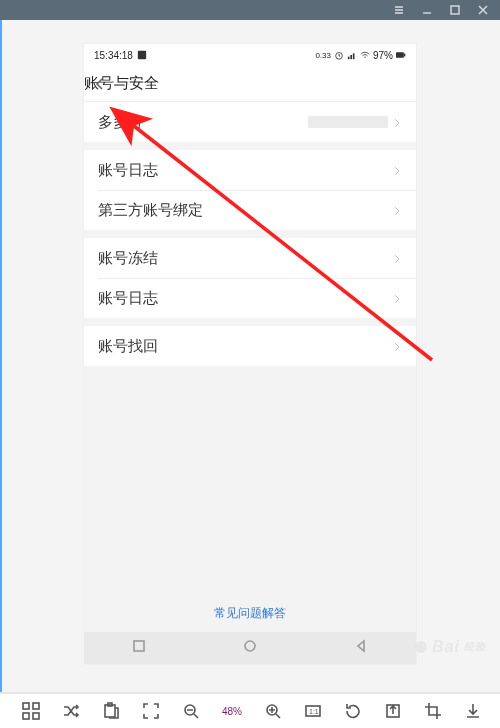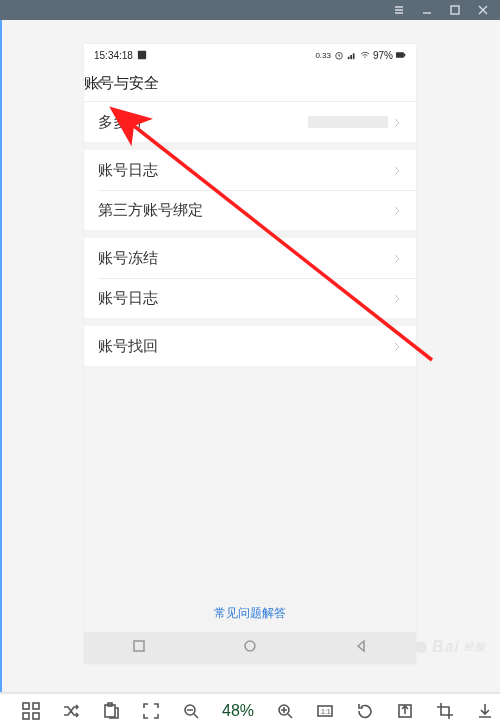--- a/index.html
+++ b/index.html
@@ -87,21 +87,21 @@
   .watermark .paw::before { content:""; position:absolute; inset:3px; border-radius:50%; background:#e4e4e4;}
   .watermark .sub { font-size:10px; margin-left:2px; }
 
   
   .bottombar {
     height: 36px; background:#fff; border-top:2px solid #e6e6e6;
     display:flex; align-items:center; gap:22px; padding:0 22px; color:#555;
   }
   .bottombar .tbtn { width:18px; height:18px; display:flex; align-items:center; justify-content:center;}
   .bottombar .tbtn svg { stroke:#555; fill:none; stroke-width:1.6; }
-  .bottombar .zoom { font-size:16px; color:#14532d; }
+  .bottombar .zoom { font-size:10px; color:#701a75; }
 </style>
 </head>
 <body>
 
 <div class="window-titlebar">
   <span class="wbtn">
     <svg viewBox="0 0 12 12" width="12" height="12">
         <path d="M2 3h8M2 6h8M2 9h8"></path>
       </svg>
   </span>

